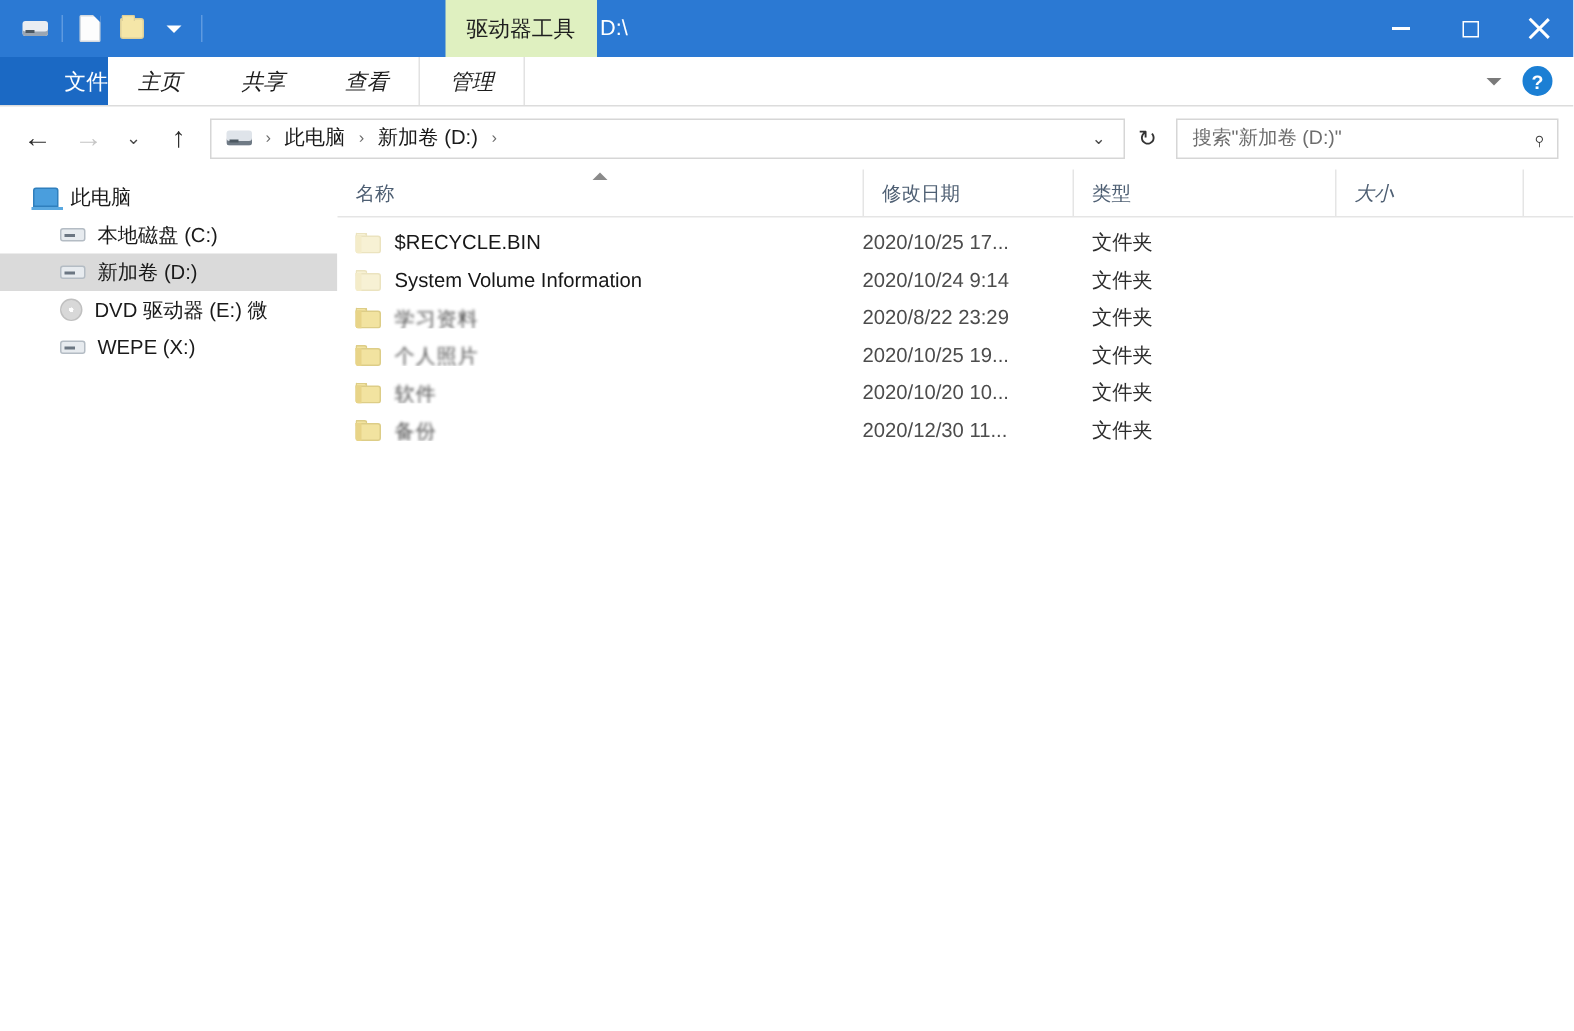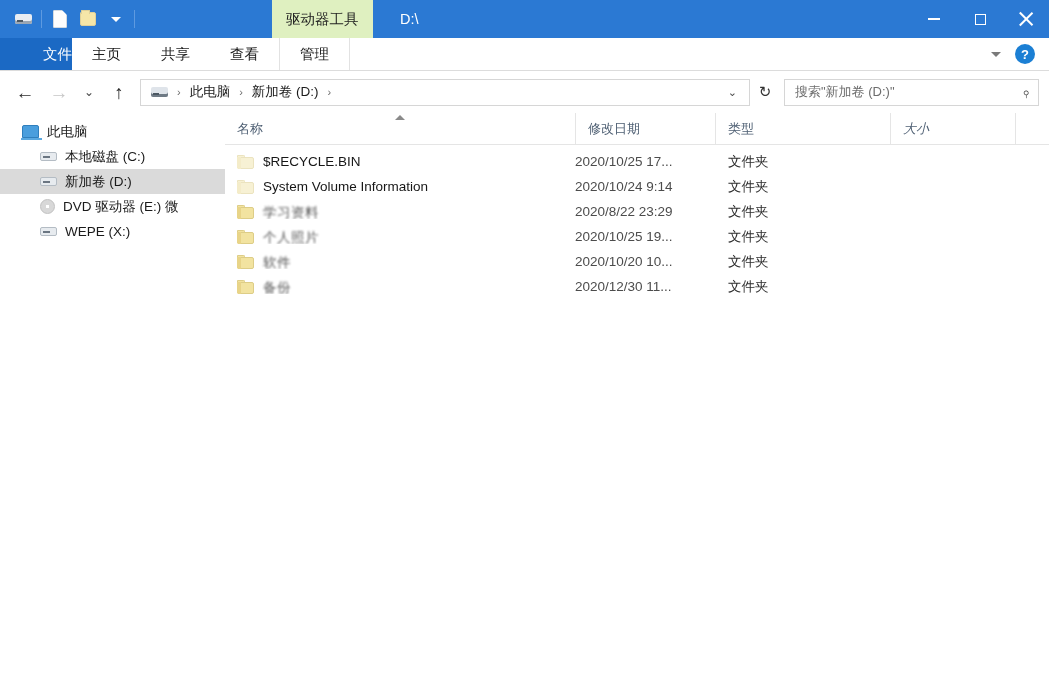--- a/index.html
+++ b/index.html
@@ -111,21 +111,21 @@
   .caret-down-white {
     width: 0; height: 0;
     border-left: 5px solid transparent;
     border-right: 5px solid transparent;
     border-top: 5px solid #ffffff;
   }
 
   
   .ctx-tab {
     position: absolute;
-    left: 272px;
+    left: 297px;
     top: 0;
     height: 38px;
     padding: 0 14px;
     background: #dff0c0;
     display: flex;
     align-items: center;
     justify-content: center;
     font-size: 14.5px;
     color: #1f1f1f;
     white-space: nowrap;
@@ -194,20 +194,21 @@
   }
 
   .tab {
     padding: 14px 20px;
     display: flex;
     align-items: center;
     justify-content: flex-end;
     font-size: 14.5px;
     color: #1d1d1d;
     white-space: nowrap;
+    font-style: italic;
   }
 
   .tab.manage {
     border-left: 1px solid #e2e2e2;
     border-right: 1px solid #e2e2e2;
   }
 
   .ribbon-right {
     margin-left: auto;
     display: flex;

